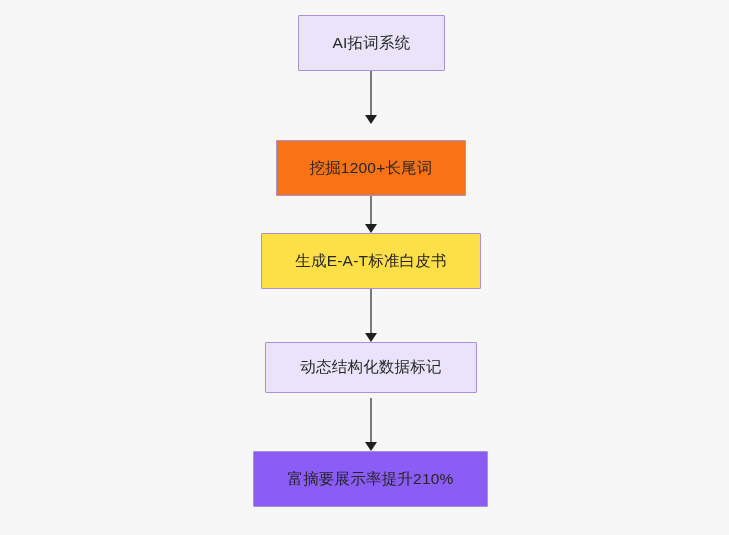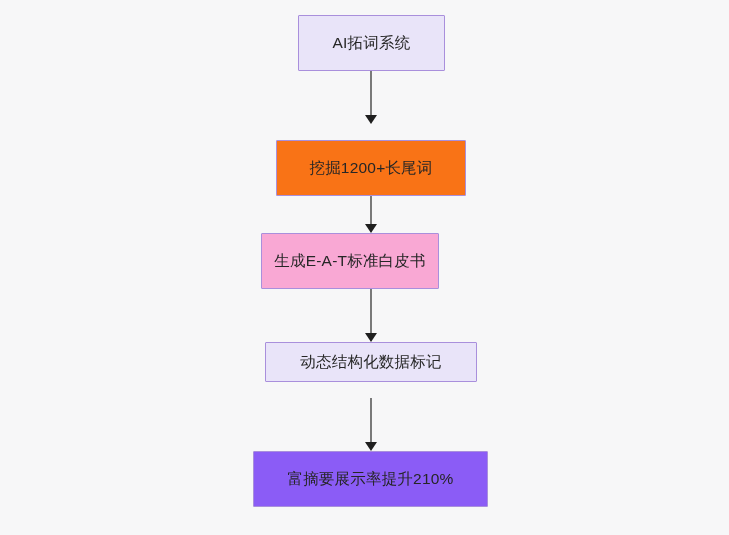--- a/index.html
+++ b/index.html
@@ -70,22 +70,22 @@
     <svg class="edge" width="24" height="53" style="left: 359px; top: 398px;">
       <line class="edge-line" x1="12" y1="0" x2="12" y2="45" stroke="#6b6b6b"></line>
       <polygon class="edge-head" points="6,44 18,44 12,53" fill="#1f1f1f"></polygon>
     </svg>
     <div class="node" style="left: 298px; top: 15px; width: 147px; height: 56px; background: rgb(233, 228, 249); border-color: rgb(169, 143, 220); color: rgb(38, 38, 38);">
       <span class="node-label">AI拓词系统</span>
     </div>
     <div class="node" style="left: 276px; top: 124px; width: 190px; height: 56px; background: #f97316; border-color: rgb(169, 143, 220); color: rgb(38, 38, 38); margin-top: 16px;">
       <span class="node-label">挖掘1200+长尾词</span>
     </div>
-    <div class="node" style="left: 261px; top: 233px; width: 178px; height: 56px; background: #f9a8d4; border-color: rgb(169, 143, 220); color: rgb(38, 38, 38);">
+    <div class="node" style="left: 261px; top: 233px; width: 220px; height: 56px; background: #fde047; border-color: rgb(169, 143, 220); color: rgb(38, 38, 38);">
       <span class="node-label">生成E-A-T标准白皮书</span>
     </div>
-    <div class="node" style="left: 265px; top: 342px; width: 212px; height: 40px; background: rgb(233, 228, 249); border-color: rgb(169, 143, 220); color: rgb(38, 38, 38);">
+    <div class="node" style="left: 265px; top: 342px; width: 212px; height: 51px; background: rgb(233, 228, 249); border-color: rgb(169, 143, 220); color: rgb(38, 38, 38);">
       <span class="node-label">动态结构化数据标记</span>
     </div>
     <div class="node" style="left: 253px; top: 451px; width: 235px; height: 56px; background: #8b5cf6; border-color: rgb(169, 143, 220); color: rgb(38, 38, 38);">
       <span class="node-label">富摘要展示率提升210%</span>
     </div>
   </div>
 
 </body></html>

